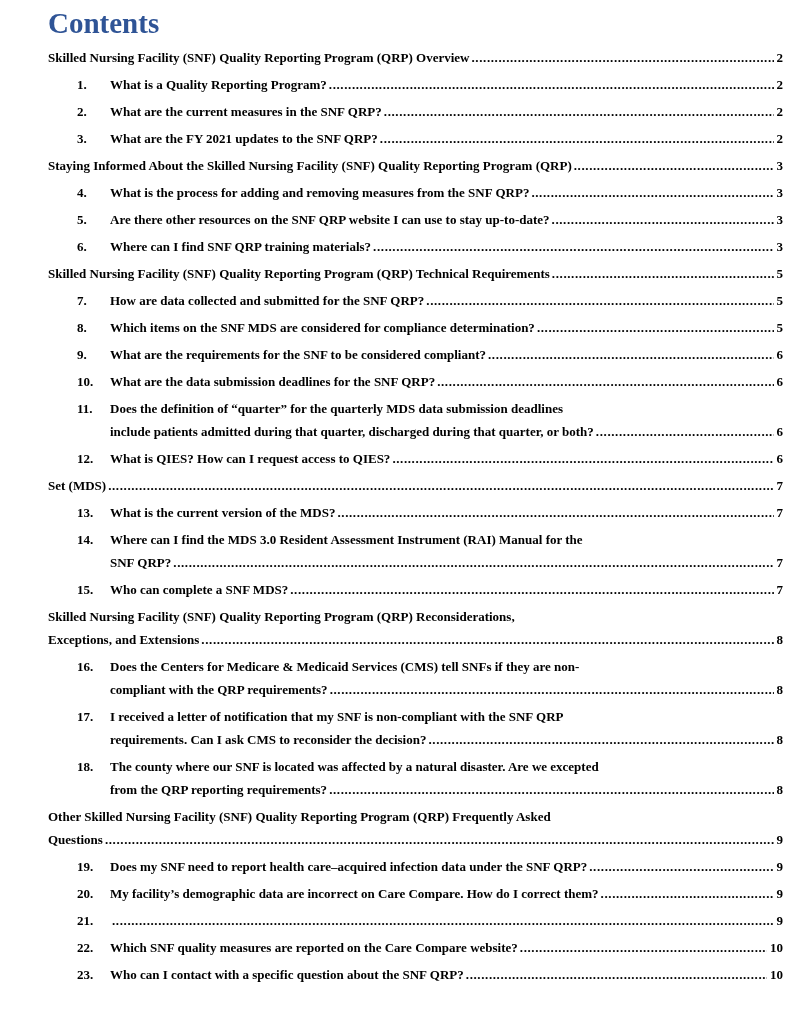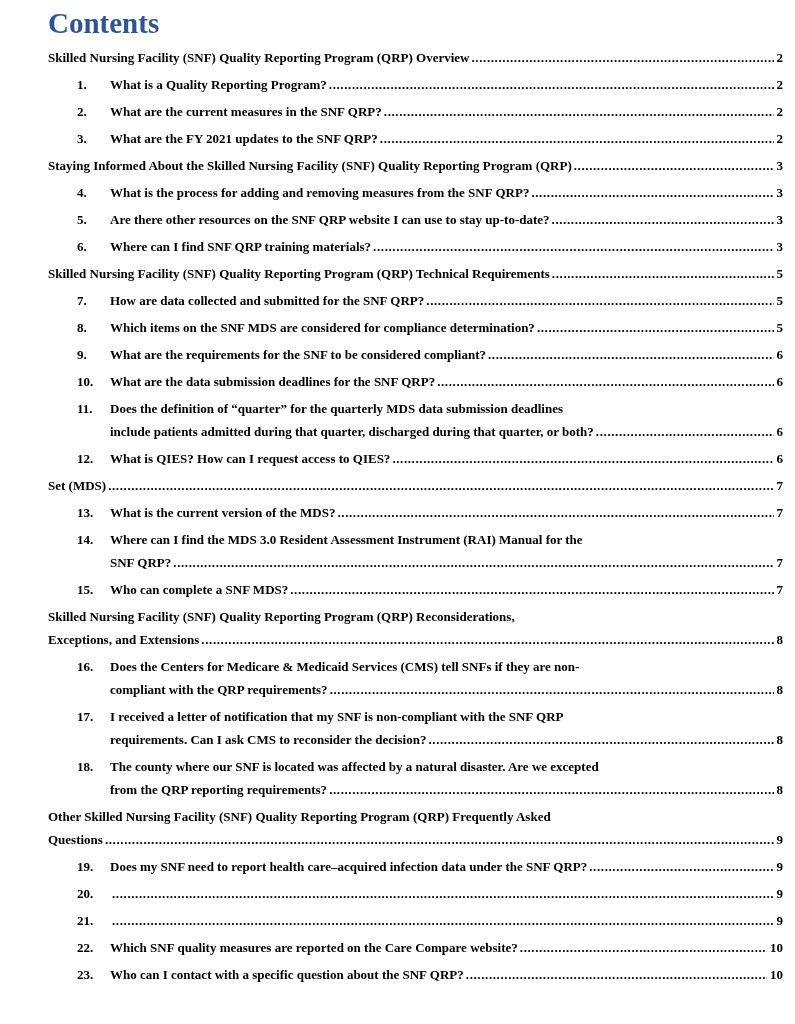--- a/index.html
+++ b/index.html
@@ -236,20 +236,21 @@
         <div class="line last">
           <span class="num">19.</span>
           <span class="txt">Does my SNF need to report health care–acquired infection data under the SNF QRP?</span>
           <span class="leader">....................................................................................................................................................................................................................................................................</span>
           <span class="pg">9</span>
         </div>
       </div>
       <div class="entry item">
         <div class="line last">
           <span class="num">20.</span>
+          <span class="txt">My facility’s demographic data are incorrect on Care Compare. How do I correct them?</span>
           <span class="leader">....................................................................................................................................................................................................................................................................</span>
           <span class="pg">9</span>
         </div>
       </div>
       <div class="entry item">
         <div class="line last">
           <span class="num">21.</span>
           <span class="leader">....................................................................................................................................................................................................................................................................</span>
           <span class="pg">9</span>
         </div>

